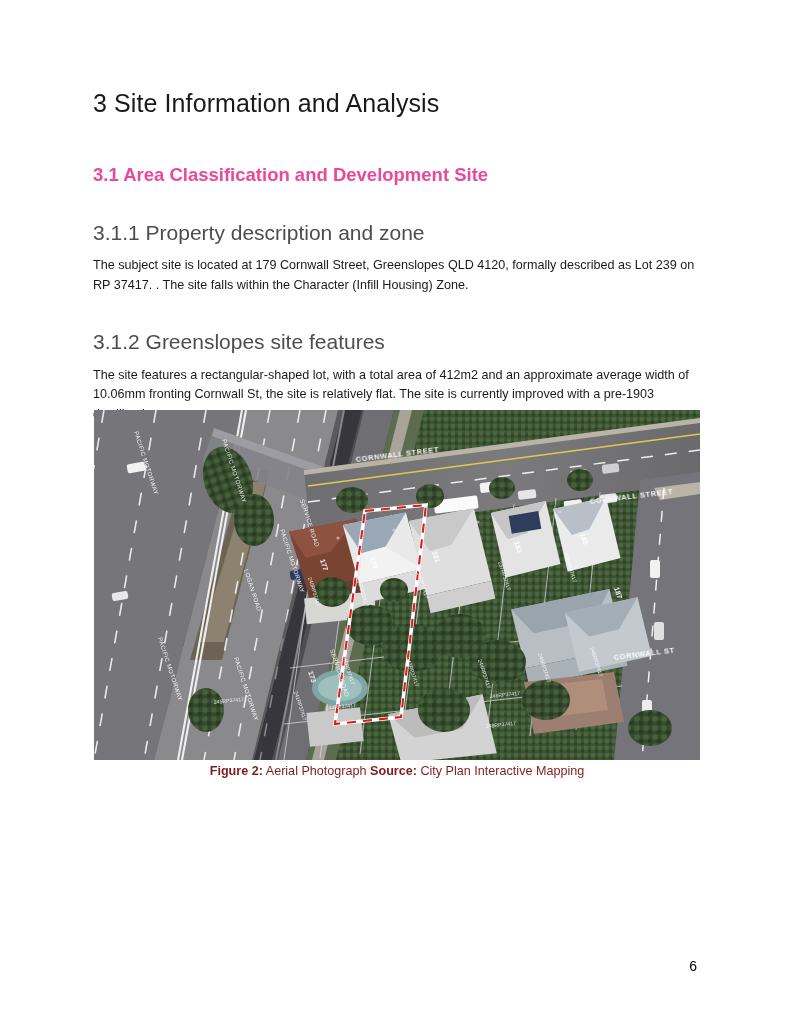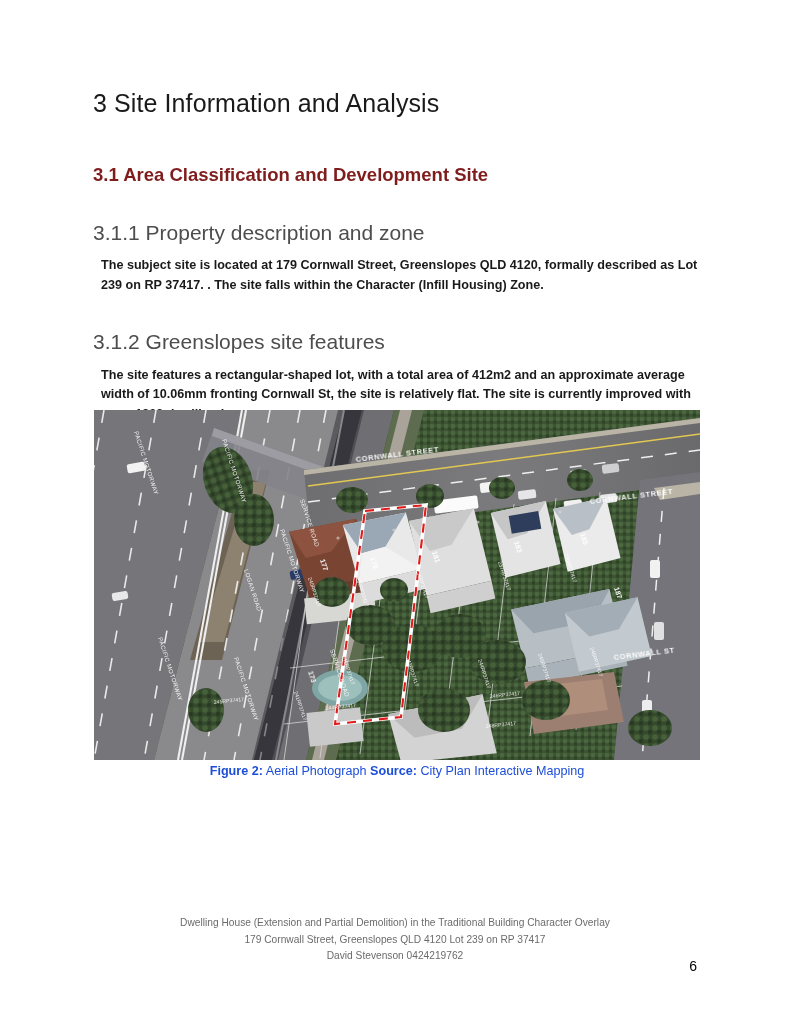--- a/index.html
+++ b/index.html
@@ -29,38 +29,37 @@
     font-size: 25px;
     font-weight: normal;
     color: #1a1a1a;
     margin: 0 0 0 0;
     line-height: 1.2;
     letter-spacing: 0.1px;
   }
   h2.doc-h2 {
     font-size: 18.5px;
     font-weight: bold;
-    color: #7f1d1d;
+    color: #ec4899;
     margin: 45px 0 0 0;
     line-height: 1.25;
   }
   h3.doc-h3 {
     font-size: 21px;
     font-weight: normal;
     color: #4d4d4d;
     margin: 33px 0 0 0;
     line-height: 1.3;
   }
   p.body-text {
     font-size: 12.6px;
     color: #1a1a1a;
-    margin: 10px 0 0 8px;
+    margin: 10px 0 0 0;
     line-height: 1.55;
     text-align: left;
-    font-weight: bold;
   }
   .figure-wrap {
     position: absolute;
     left: 94px;
     top: 410px;
     width: 606px;
     height: 350px;
   }
   .aerial {
     position: relative;
@@ -70,21 +69,21 @@
     background: #4a5a42;
   }
   .aerial svg { display: block; }
   .fig-caption {
     position: absolute;
     left: 94px;
     top: 764px;
     width: 606px;
     text-align: center;
     font-size: 12.6px;
-    color: #1d4ed8;
+    color: #7f1d1d;
   }
   .fig-caption b { font-weight: bold; }
   .footer {
     position: absolute;
     left: 95px;
     top: 915px;
     width: 600px;
     text-align: center;
     font-size: 10.2px;
     color: #6b6b6b;
@@ -358,21 +357,16 @@
           </g>
         </g>
       </svg>
     </div>
   </div>
 
   <div class="fig-caption">
     <b>Figure 2:</b><span> Aerial Photograph </span><b>Source:</b><span class="cap-src"> City Plan Interactive Mapping</span>
   </div>
 
-  <div class="footer">
-    <div>Dwelling House (Extension and Partial Demolition) in the Traditional Building Character Overlay</div>
-    <div>179 Cornwall Street, Greenslopes QLD 4120 Lot 239 on RP 37417</div>
-    <div>David Stevenson 0424219762</div>
-  </div>
 
   <div class="page-number">6</div>
 
 </div>
 
 </body></html>

